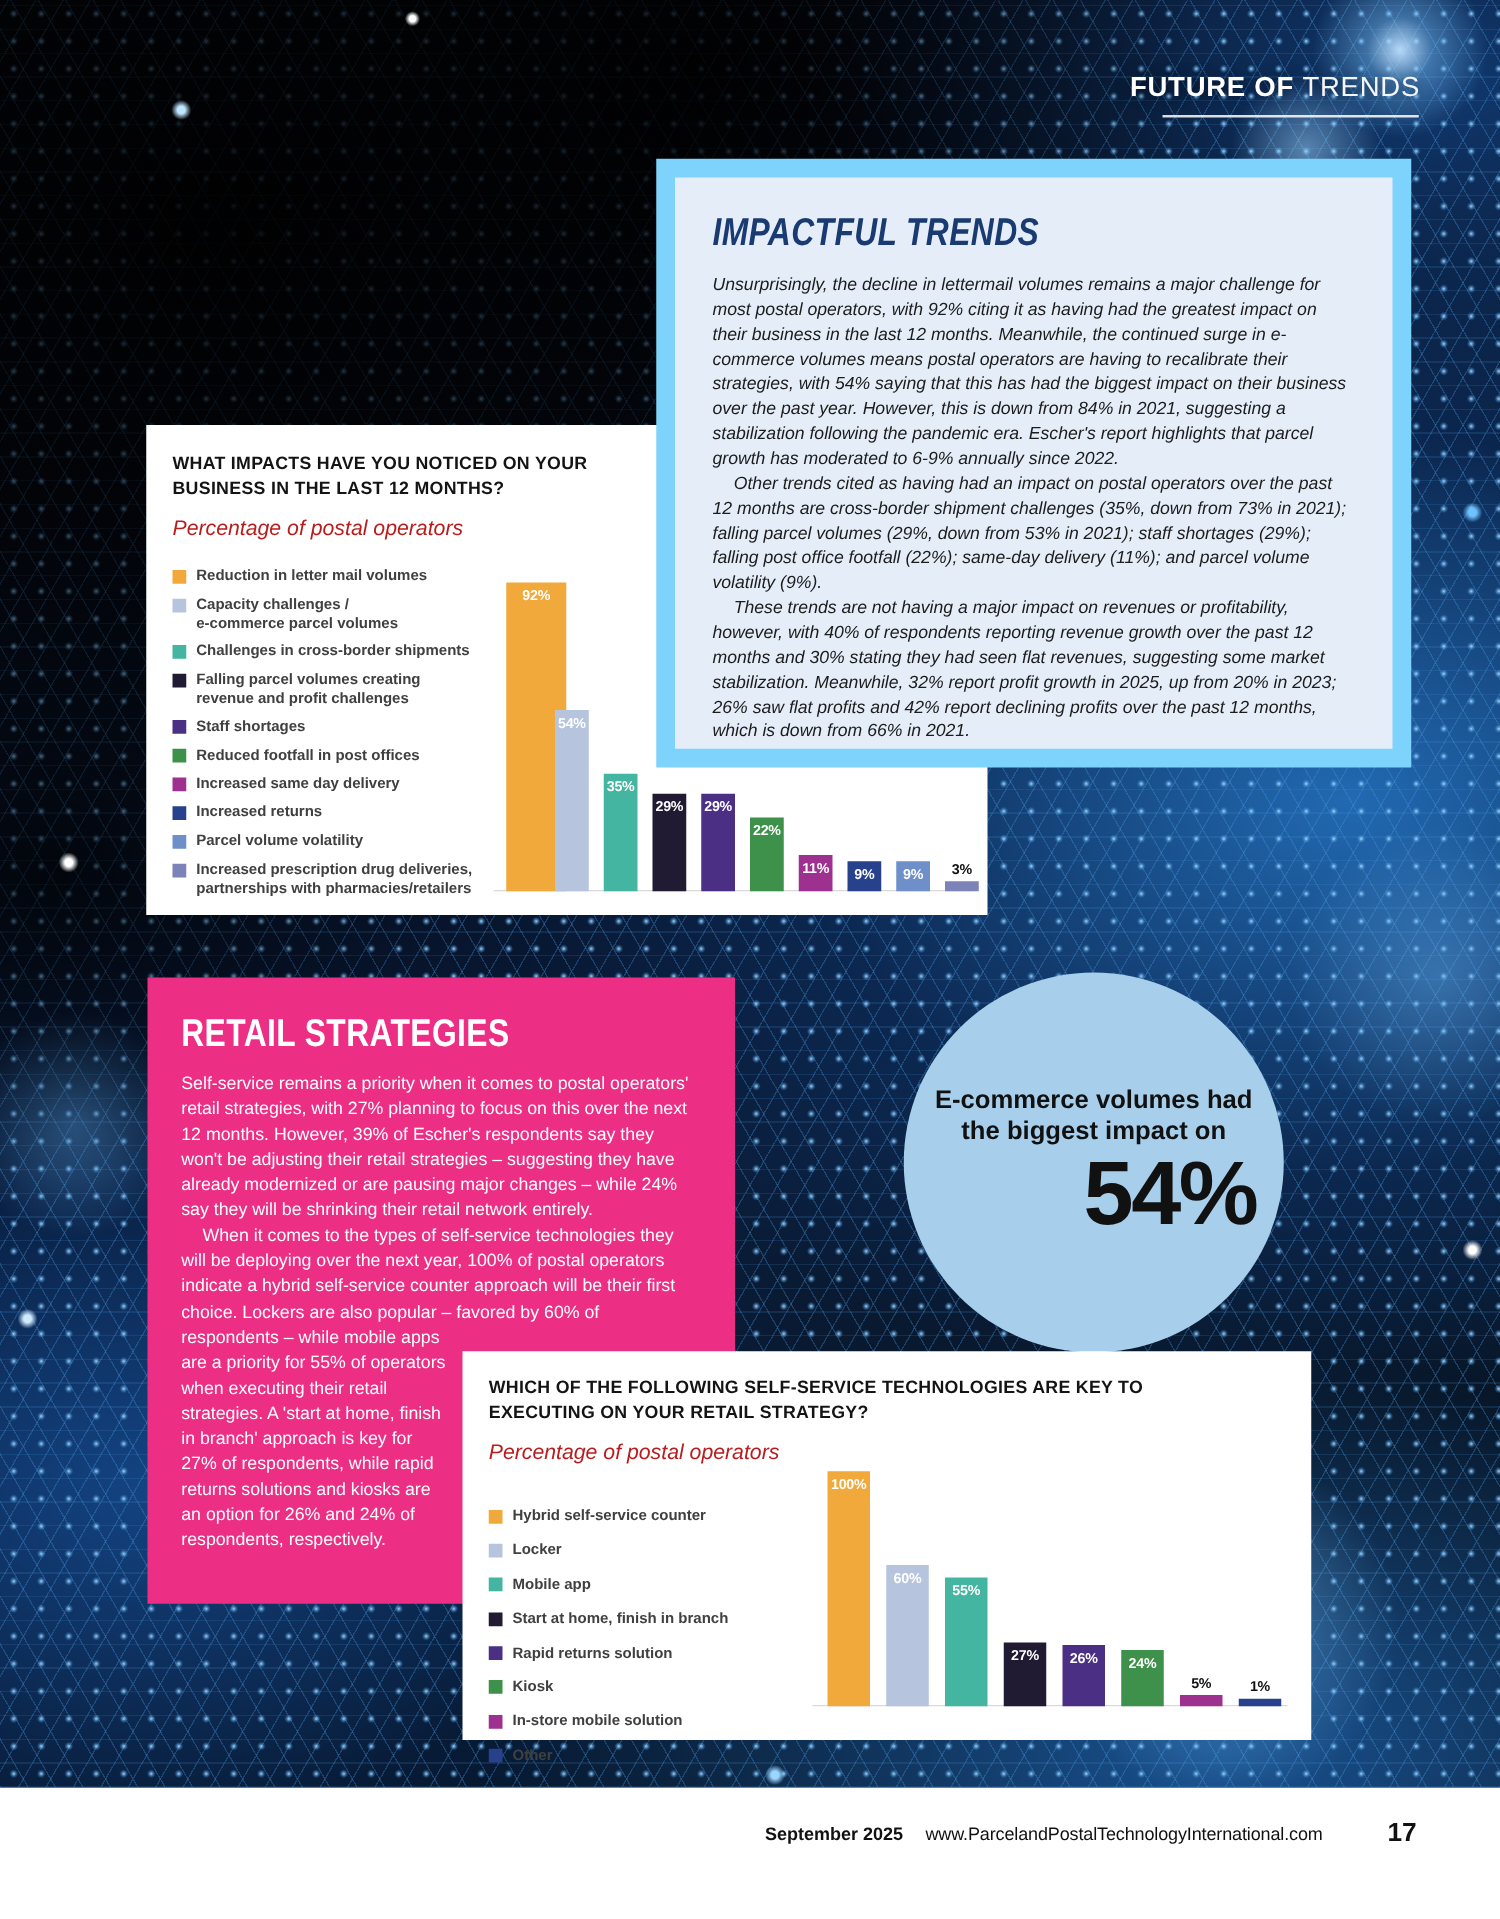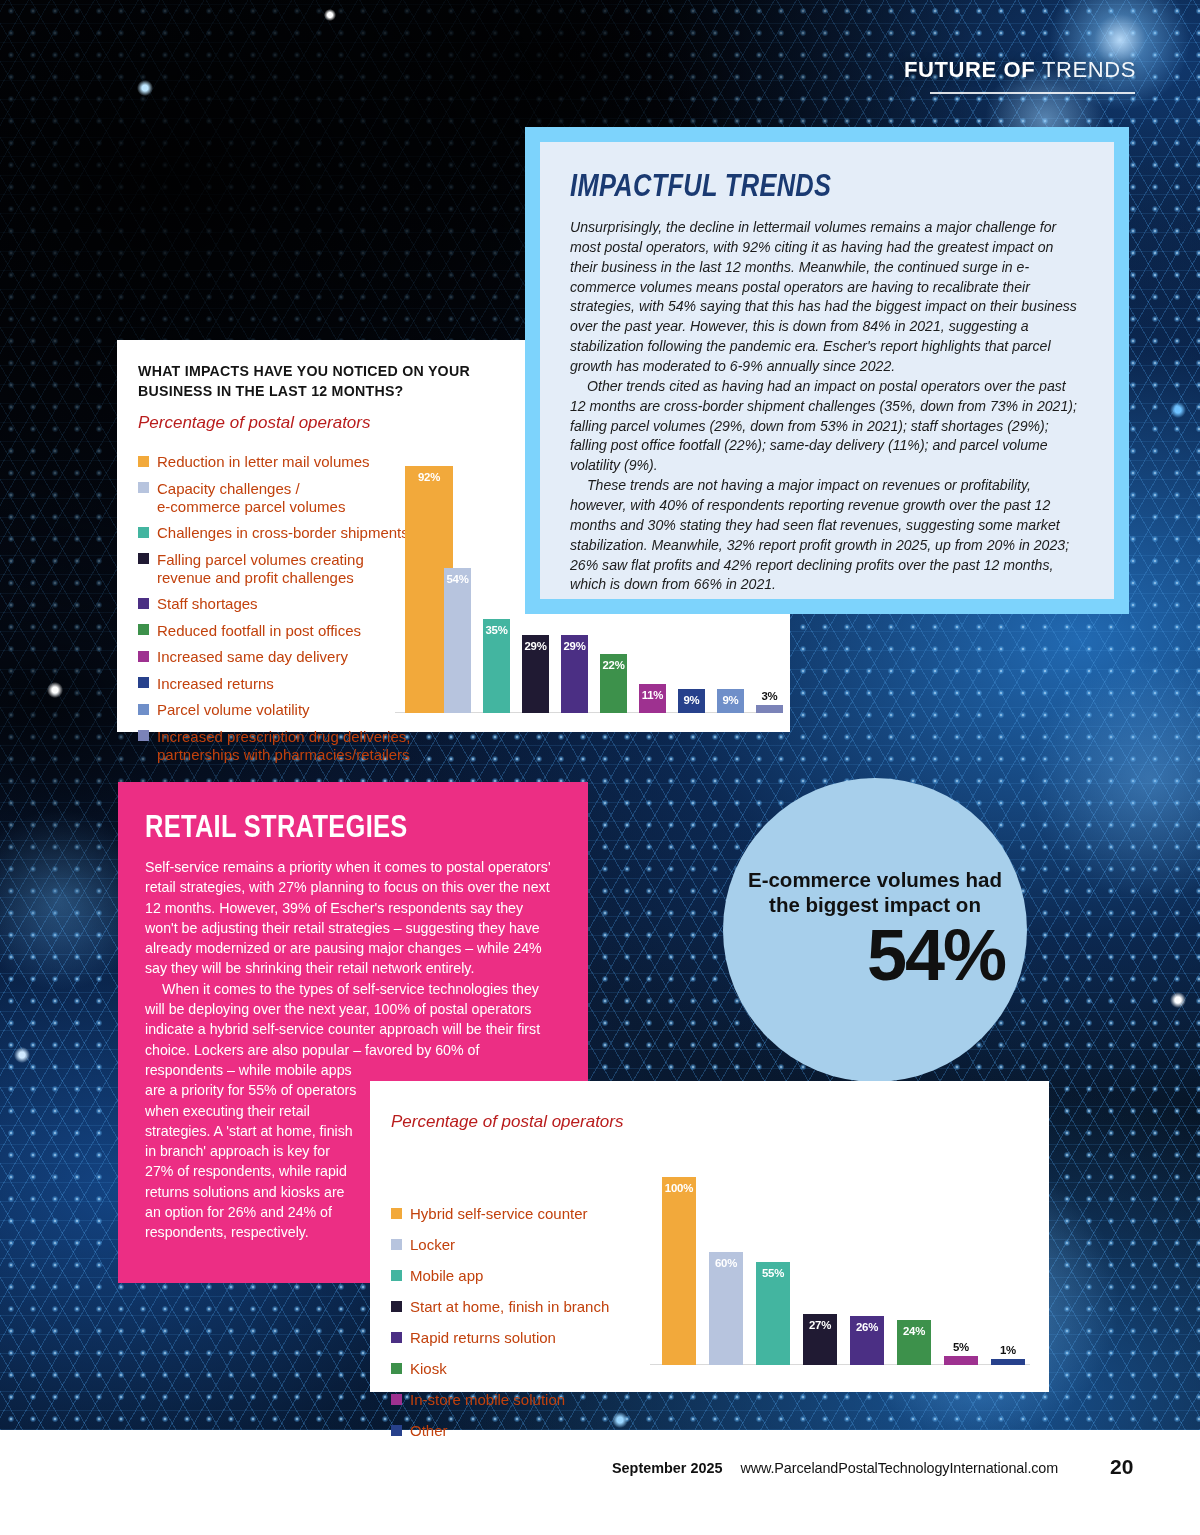--- a/index.html
+++ b/index.html
@@ -86,21 +86,21 @@
   #chart1-card { left:117px; top:340px; width:673px; height:392px; }
   .chart-title {
     font-size:14.2px; font-weight:bold; color:#141414; letter-spacing:.25px; line-height:1.42;
   }
   .chart-subtitle {
     font-size:17px; font-style:italic; color:#b91c1c; margin-top:12px;
   }
   .legend { margin-top:20px; }
   .legend-row { display:flex; align-items:flex-start; margin-bottom:8.5px; }
   .legend-sw { width:11px; height:11px; flex:0 0 11px; margin-top:2.5px; margin-right:8px; }
-  .legend-label { font-size:15px; color:#c2410c; line-height:1.2; }
+  .legend-label { font-size:12px; color:#404040; line-height:1.2;font-weight:bold; }
 
   .plot { position:absolute; }
   .bar-col { position:absolute; bottom:0; }
   .bar { position:absolute; bottom:0; left:0; width:100%; }
   .bar-val {
     position:absolute; left:0; width:100%; text-align:center;
     font-size:11.4px; font-weight:bold; letter-spacing:-.2px;
   }
   .baseline { position:absolute; height:1px; background:#d9d9d9; }
 
@@ -283,20 +283,21 @@
     <div id="retail-col2" class="retail-p">respondents – while mobile apps are a priority for 55% of operators when executing their retail strategies. A 'start at home, finish in branch' approach is key for 27% of respondents, while rapid returns solutions and kiosks are an option for 26% and 24% of respondents, respectively.</div>
   </div>
 
   <div id="circle">
     <div class="c-top">E-commerce volumes had the biggest impact on</div>
     <div class="c-big">54%</div>
   </div>
 
   <div class="card" id="chart2-card">
     <div style="position:absolute;left:21px;top:19px;width:540px;">
+      <div class="chart-title">WHICH OF THE FOLLOWING SELF-SERVICE TECHNOLOGIES ARE KEY TO EXECUTING ON YOUR RETAIL STRATEGY?</div>
       <div class="chart-subtitle">Percentage of postal operators</div>
     </div>
     <div class="legend" id="chart2-legend" style="position:absolute;left:21px;top:104px;width:260px;">
         <div class="legend-row" style="margin-bottom: 13px;">
           <span class="legend-sw" style="background: rgb(242, 169, 59);"></span>
           <span class="legend-label">Hybrid self-service counter</span>
         </div>
         <div class="legend-row" style="margin-bottom: 13px;">
           <span class="legend-sw" style="background: rgb(183, 196, 222);"></span>
           <span class="legend-label">Locker</span>
@@ -361,16 +362,16 @@
           <div class="bar-val" style="color: rgb(17, 17, 17); bottom: 9px;">1%</div>
         </div>
       </div>
   </div>
 
   <div id="footer">
     <div id="footer-inner">
       <span id="footer-date">September 2025</span>
       <span id="footer-url">www.ParcelandPostalTechnologyInternational.com</span>
     </div>
-    <div id="footer-page">20</div>
+    <div id="footer-page">17</div>
   </div>
 
 </div>
 
 </body></html>

